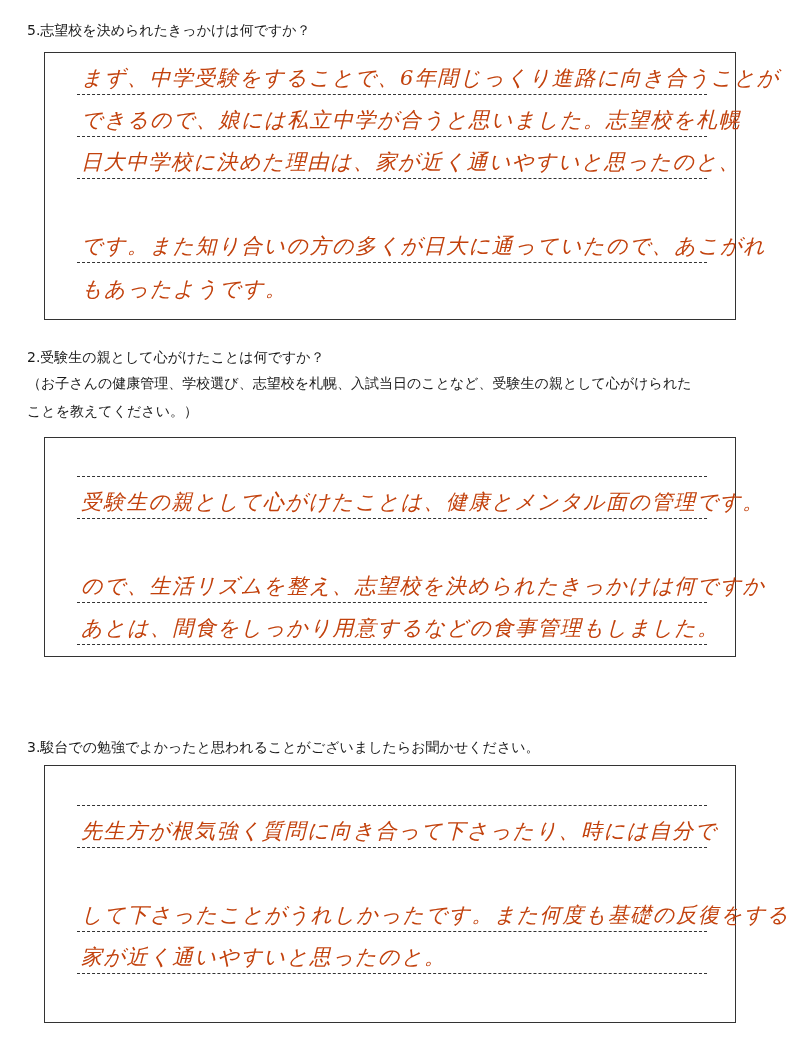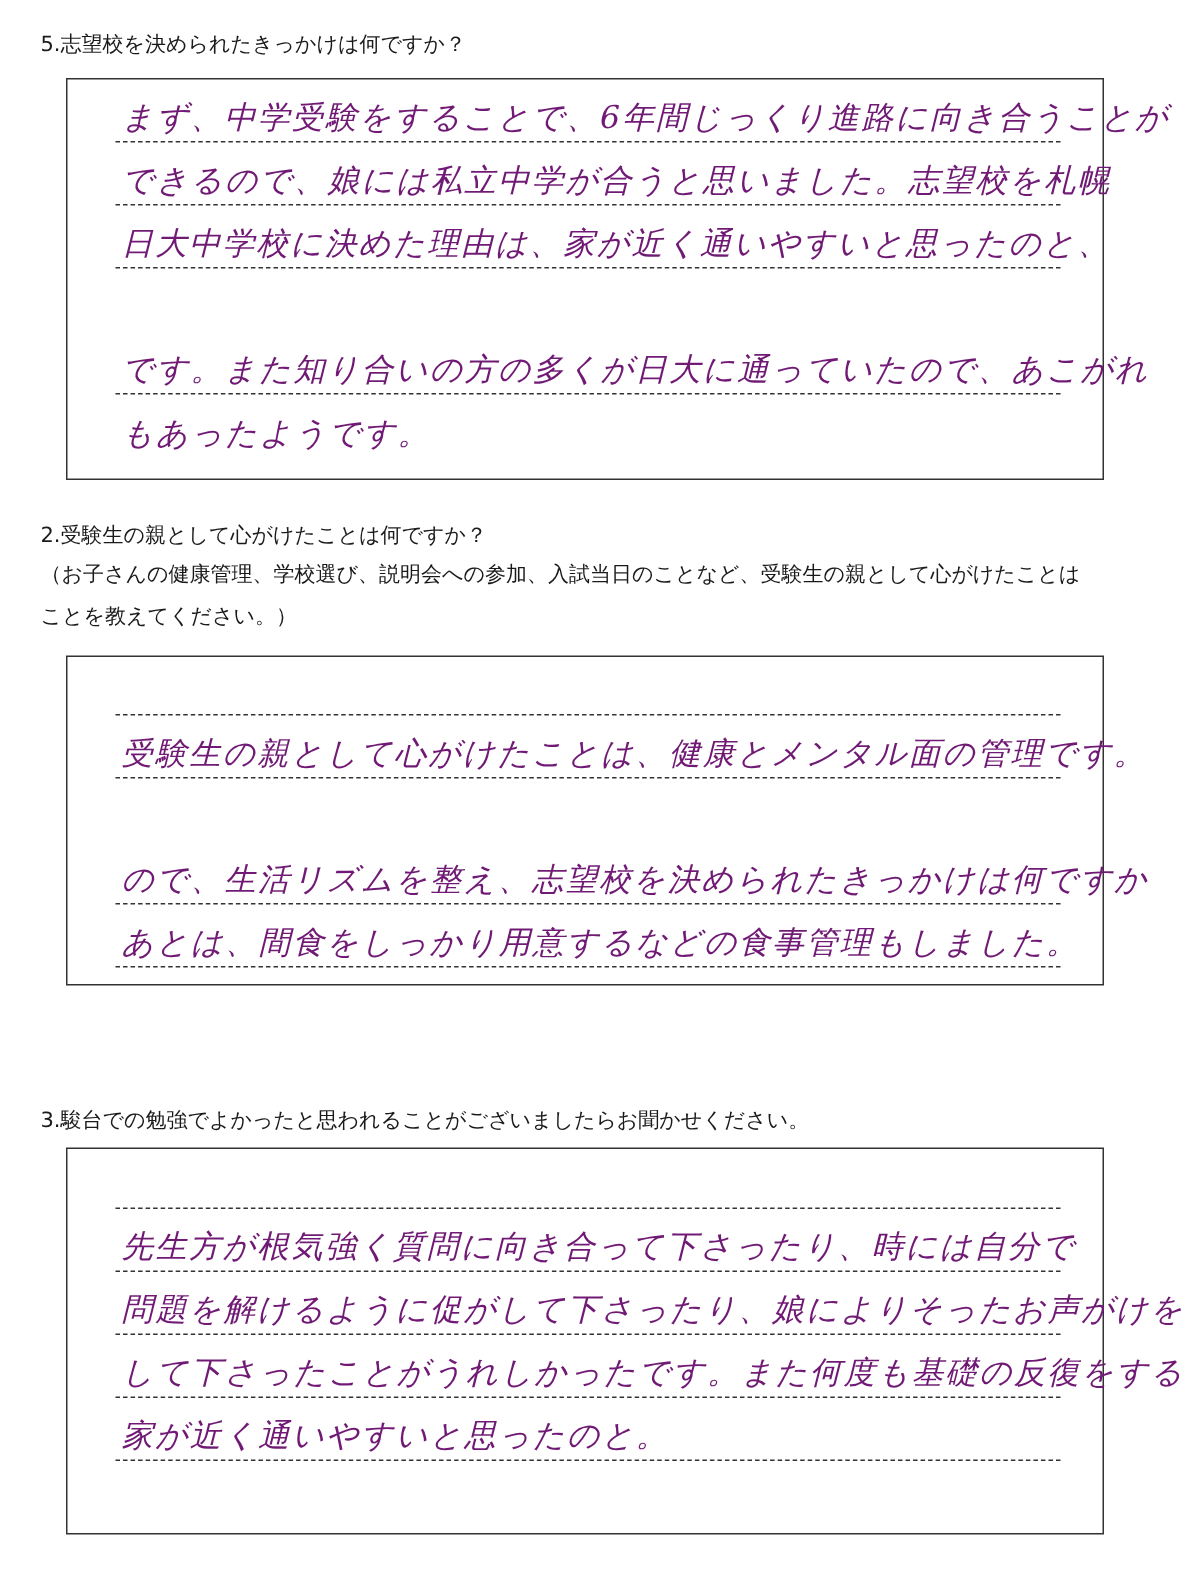--- a/index.html
+++ b/index.html
@@ -3,21 +3,21 @@
 <meta charset="utf-8">
 <style>
   html, body { margin:0; padding:0; background:#ffffff; }
   body { width:800px; height:1050px; position:relative; overflow:hidden;
          font-family:"DejaVu Sans", "Liberation Sans", sans-serif; color:#111; }
   .question { position:absolute; left:27px; font-size:14px; line-height:22px; color:#1a1a1a; }
   .answer-box { position:absolute; left:44px; width:692px; border:1.5px solid #333; box-sizing:border-box; background:#fff; }
   .line { position:absolute; left:32px; width:630px; height:37px; border-bottom:1.5px dashed #333;
           box-sizing:border-box; }
   .hw { position:absolute; left:4px; bottom:2px; white-space:nowrap;
-        font-family:"DejaVu Serif", "Liberation Serif", serif; font-size:21px; color:#701a75;
+        font-family:"DejaVu Serif", "Liberation Serif", serif; font-size:21px; color:#c2410c;
         letter-spacing:1.5px; font-style:italic; }
 </style>
 </head>
 <body>
 
 <div class="question" style="top:19px;">5.志望校を決められたきっかけは何ですか？</div>
 <div class="answer-box" style="top:52px; height:268px;">
   <div class="line" style="top:5px;">
       <span class="hw">まず、中学受験をすることで、6年間じっくり進路に向き合うことが</span>
     </div>
@@ -29,21 +29,21 @@
     </div>
   <div class="line" style="top:173px;">
       <span class="hw">です。また知り合いの方の多くが日大に通っていたので、あこがれ</span>
     </div>
   <div class="line" style="top:215px; border-bottom:none;">
       <span class="hw">もあったようです。</span>
     </div>
 </div>
 
 <div class="question" style="top:346px;">2.受験生の親として心がけたことは何ですか？</div>
-<div class="question" style="top:372px;">（お子さんの健康管理、学校選び、説明会への参加、入試当日のことなど、受験生の親として心がけたことは</div>
+<div class="question" style="top:372px;">（お子さんの健康管理、学校選び、志望校を札幌、入試当日のことなど、受験生の親として心がけられた</div>
 <div class="question" style="top:400px;">ことを教えてください。）</div>
 <div class="answer-box" style="top:437px; height:220px;">
   <div class="line" style="top:2px;">
       <span class="hw"></span>
     </div>
   <div class="line" style="top:44px;">
       <span class="hw">受験生の親として心がけたことは、健康とメンタル面の管理です。</span>
     </div>
   <div class="line" style="top:128px;">
       <span class="hw">ので、生活リズムを整え、志望校を決められたきっかけは何ですか</span>
@@ -54,22 +54,19 @@
 </div>
 
 <div class="question" style="top:736px;">3.駿台での勉強でよかったと思われることがございましたらお聞かせください。</div>
 <div class="answer-box" style="top:765px; height:258px;">
   <div class="line" style="top:3px;">
       <span class="hw"></span>
     </div>
   <div class="line" style="top:45px;">
       <span class="hw">先生方が根気強く質問に向き合って下さったり、時には自分で</span>
     </div>
-  <div class="line" style="top:87px;">
-      <span class="hw">問題を解けるように促がして下さったり、娘によりそったお声がけを</span>
-    </div>
   <div class="line" style="top:129px;">
       <span class="hw">して下さったことがうれしかったです。また何度も基礎の反復をする</span>
     </div>
   <div class="line" style="top:171px;">
       <span class="hw">家が近く通いやすいと思ったのと。</span>
     </div>
 </div>
 
 </body></html>

